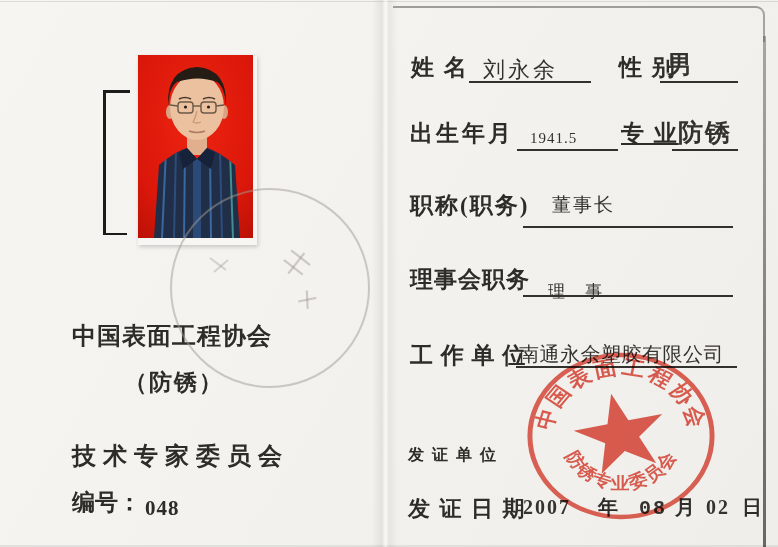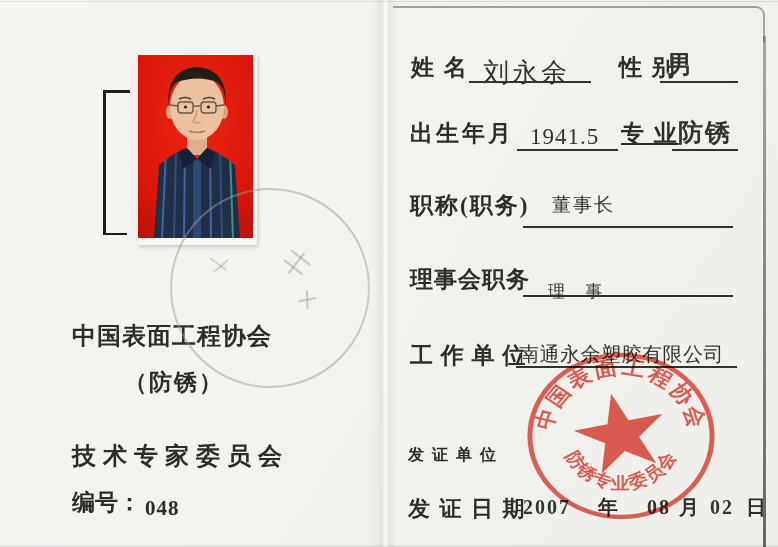--- a/index.html
+++ b/index.html
@@ -29,23 +29,23 @@
   .emboss{position:absolute;left:168px;top:186px;width:204px;height:204px;z-index:3;pointer-events:none;}
   .org-name{position:absolute;left:72px;top:320px;font-size:24px;font-weight:bold;letter-spacing:1px;}
   .org-sub{position:absolute;left:124px;top:367px;font-size:23px;font-weight:bold;letter-spacing:2px;}
   .committee{position:absolute;left:72px;top:440px;font-size:24px;font-weight:bold;letter-spacing:7px;}
   .number-row{position:absolute;left:72px;top:487px;font-size:23px;font-weight:bold;}
   .number-row .num{font-size:21px;font-weight:bold;position:relative;top:5px;left:4px;letter-spacing:1px;}
   
   .lbl{position:absolute;font-size:23px;font-weight:bold;letter-spacing:2px;white-space:nowrap;}
   .val{position:absolute;white-space:nowrap;color:#34322e;}
   .ul{position:absolute;height:2px;background:#33312d;}
-  .v-name{left:483px;top:55px;font-size:26px;letter-spacing:3px;}
+  .v-name{left:483px;top:55px;font-size:22px;letter-spacing:3px;}
   .v-gender{left:667px;top:48px;font-size:25px;font-weight:bold;}
-  .v-birth{left:530px;top:124px;font-size:23px;letter-spacing:1px;}
+  .v-birth{left:530px;top:130px;font-size:15px;letter-spacing:1px;}
   .v-major{left:678px;top:116px;font-size:25px;font-weight:bold;letter-spacing:2px;}
   .v-title{left:552px;top:192px;font-size:19px;letter-spacing:2px;}
   .v-council{left:548px;top:280px;font-size:17px;word-spacing:16px;}
   .v-company{left:519px;top:341px;font-size:20px;letter-spacing:0.5px;}
   .date-row{position:absolute;left:523px;top:494px;font-size:20px;white-space:nowrap;}
   .date-row span{display:inline-block;}
   .d-num{font-weight:bold;letter-spacing:2px;color:#35332f;}
   .d-cjk{font-weight:bold;}
   .seal{position:absolute;left:522px;top:348px;width:198px;height:176px;z-index:5;
     mix-blend-mode:multiply;opacity:.9;pointer-events:none;}
@@ -173,21 +173,21 @@
     <div class="lbl" style="left:410px;top:340px;letter-spacing:1px;">工 作 单 位</div>
     <div class="val v-company">南通永余塑胶有限公司</div>
     <div class="ul" style="left:516px;top:366px;width:221px;"></div>
 
     <div class="lbl" style="left:408px;top:445px;font-size:16px;">发 证 单 位</div>
 
     <div class="lbl" style="left:408px;top:494px;font-size:22px;">发 证 日 期</div>
     <div class="date-row">
       <span class="d-num">2007</span>
       <span class="d-cjk" style="margin-left:22px;">年</span>
-      <span class="d-num" style="margin-left:24px;">08</span>
+      <span class="d-num" style="margin-left:16px;font-family:Liberation Mono, monospace;">08</span>
       <span class="d-cjk" style="margin-left:3px;">月</span>
       <span class="d-num" style="margin-left:6px;text-align:right;">02</span>
       <span class="d-cjk" style="margin-left:7px;">日</span>
     </div>
 
     <svg class="seal" viewBox="0 0 200 200" preserveAspectRatio="none">
       <circle cx="100" cy="100" r="92" fill="none" stroke="#dd3526" stroke-width="5" stroke-opacity="0.85"></circle>
       <path id="sealTopArc" d="M32.4,81.9 A70 70 0 0 1 167.6,81.9" fill="none"></path>
       <path id="sealBottomArc" d="M47,128.2 A60 60 0 0 0 153,128.2" fill="none"></path>
       <text font-size="23" font-weight="bold" fill="#dd3526" fill-opacity="0.88" letter-spacing="3" font-family="Liberation Serif, DejaVu Serif, serif">

